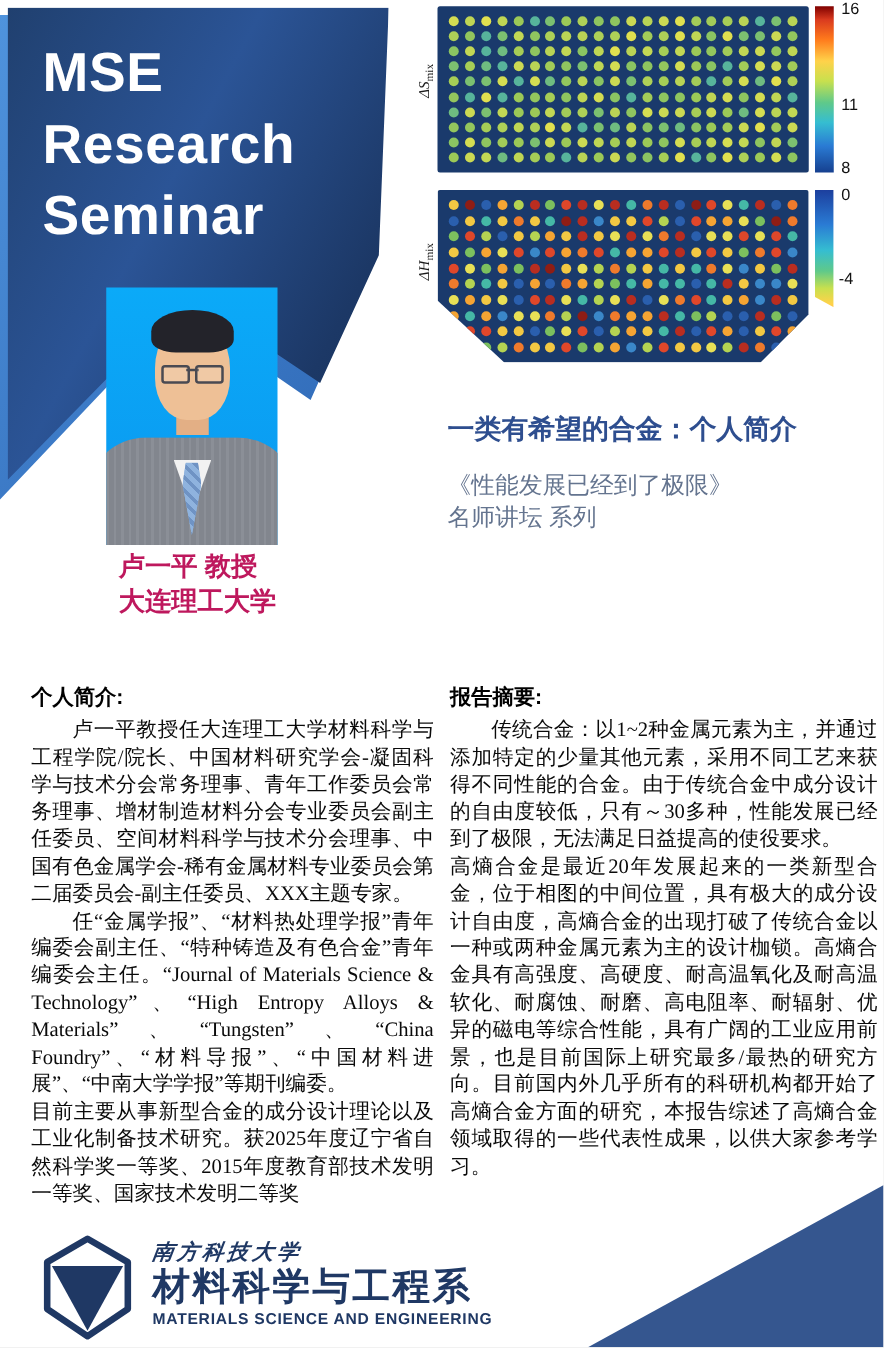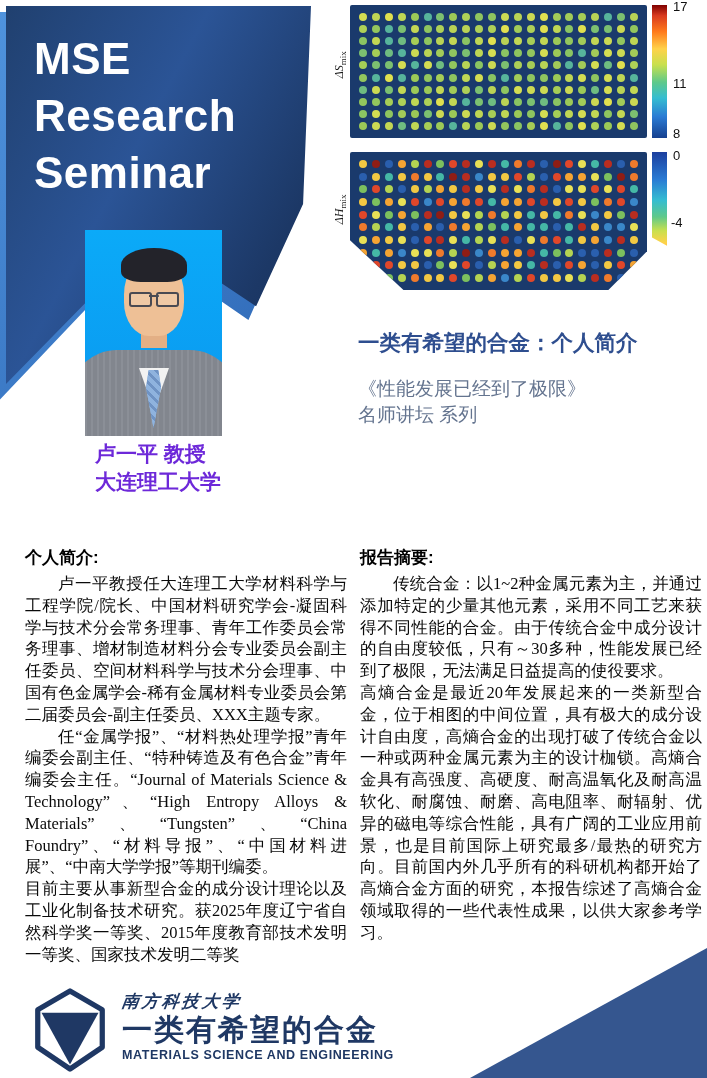--- a/index.html
+++ b/index.html
@@ -43,21 +43,21 @@
   .hair{position:absolute;left:36px;top:18px;width:66px;height:34px;background:#23232a;
     border-radius:50% 50% 30% 30%;}
   .glasses{position:absolute;left:44px;top:62px;width:50px;height:12px;}
   .glasses .lens{position:absolute;top:0;width:19px;height:11px;border:2px solid #4a4a52;
     border-radius:3px;background:rgba(255,255,255,0.15);}
   .glasses .l{left:0;} .glasses .r{right:0;}
   .glasses .bridge{position:absolute;left:20px;top:3px;width:10px;height:2px;background:#4a4a52;}
 
   
   .speaker-name{position:absolute;left:95px;top:440px;font-size:21px;font-weight:bold;
-    color:#6d28d9;line-height:28px;}
+    color:#be185d;line-height:28px;}
   .talk-title{position:absolute;left:358px;top:328px;font-size:21.5px;font-weight:bold;
     color:#2e4e8f;}
   .talk-series{position:absolute;left:358px;top:376px;font-size:19px;color:#64748f;
     line-height:26px;}
   .talk-details{position:absolute;left:358px;top:450px;font-size:17.5px;font-weight:bold;
     color:#2b4075;line-height:26px;}
 
   .column{position:absolute;top:546px;}
   .col-left{left:25px;width:322px;}
   .col-right{left:360px;width:342px;}
@@ -312,21 +312,21 @@
       <div class="dot" style="left: 189.667px; top: 117px; height: 8px; width: 8px; background: rgb(224, 224, 79);"></div>
       <div class="dot" style="left: 202.571px; top: 117px; height: 8px; width: 8px; background: rgb(87, 180, 155);"></div>
       <div class="dot" style="left: 215.476px; top: 117px; height: 8px; width: 8px; background: rgb(143, 197, 95);"></div>
       <div class="dot" style="left: 228.381px; top: 117px; height: 8px; width: 8px; background: rgb(224, 224, 79);"></div>
       <div class="dot" style="left: 241.286px; top: 117px; height: 8px; width: 8px; background: rgb(174, 208, 87);"></div>
       <div class="dot" style="left: 254.19px; top: 117px; height: 8px; width: 8px; background: rgb(156, 201, 87);"></div>
       <div class="dot" style="left: 267.095px; top: 117px; height: 8px; width: 8px; background: rgb(212, 221, 82);"></div>
       <div class="dot" style="left: 280px; top: 117px; height: 8px; width: 8px; background: rgb(143, 197, 95);"></div>
     </div>
   <div class="cbar" style="left: 652px; top: 5px; height: 133px; background: linear-gradient(rgb(127, 0, 0) 0%, rgb(217, 58, 31) 8%, rgb(255, 122, 28) 20%, rgb(255, 210, 74) 33%, rgb(200, 224, 78) 45%, rgb(95, 201, 138) 58%, rgb(53, 189, 209) 70%, rgb(42, 123, 212) 84%, rgb(22, 64, 143) 100%);"></div>
-  <div class="cbar-tick" style="left:673px;top:-1px;">17</div>
+  <div class="cbar-tick" style="left:673px;top:-1px;">16</div>
   <div class="cbar-tick" style="left:673px;top:76px;">11</div>
   <div class="cbar-tick" style="left:673px;top:126px;">8</div>
 
   <div class="axis-label" style="left:332px;top:208px;">
     <span>ΔH</span><sub>mix</sub>
   </div>
   <div class="hm-panel" style="left:350px;top:152px;width:297px;height:138px;
        clip-path:polygon(0 0,100% 0,100% 72%,87% 100%,18% 100%,0 64%);">
       <div class="dot" style="left: 9px; top: 8px; height: 8px; width: 8px; background: rgb(242, 200, 67);"></div>
       <div class="dot" style="left: 21.9048px; top: 8px; height: 8px; width: 8px; background: rgb(143, 29, 21);"></div>
@@ -595,20 +595,20 @@
     </div>
   </div>
 
   <div class="footer">
     <svg class="logo-cube" viewBox="0 0 100 112">
       <polygon points="50,4 93,29 93,79 50,108 7,79 7,29" fill="#ffffff" stroke="#1f3864" stroke-width="7" stroke-linejoin="round"></polygon>
       <polygon points="12,33 88,33 50,102" fill="#1f3864"></polygon>
     </svg>
     <div class="footer-text">
       <div class="uni-script">南方科技大学</div>
-      <div class="dept-cn">一类有希望的合金</div>
+      <div class="dept-cn">材料科学与工程系</div>
       <div class="dept-en">MATERIALS SCIENCE AND ENGINEERING</div>
     </div>
   </div>
 
   <div class="corner-triangle"></div>
 
 </div>
 
 </body></html>

